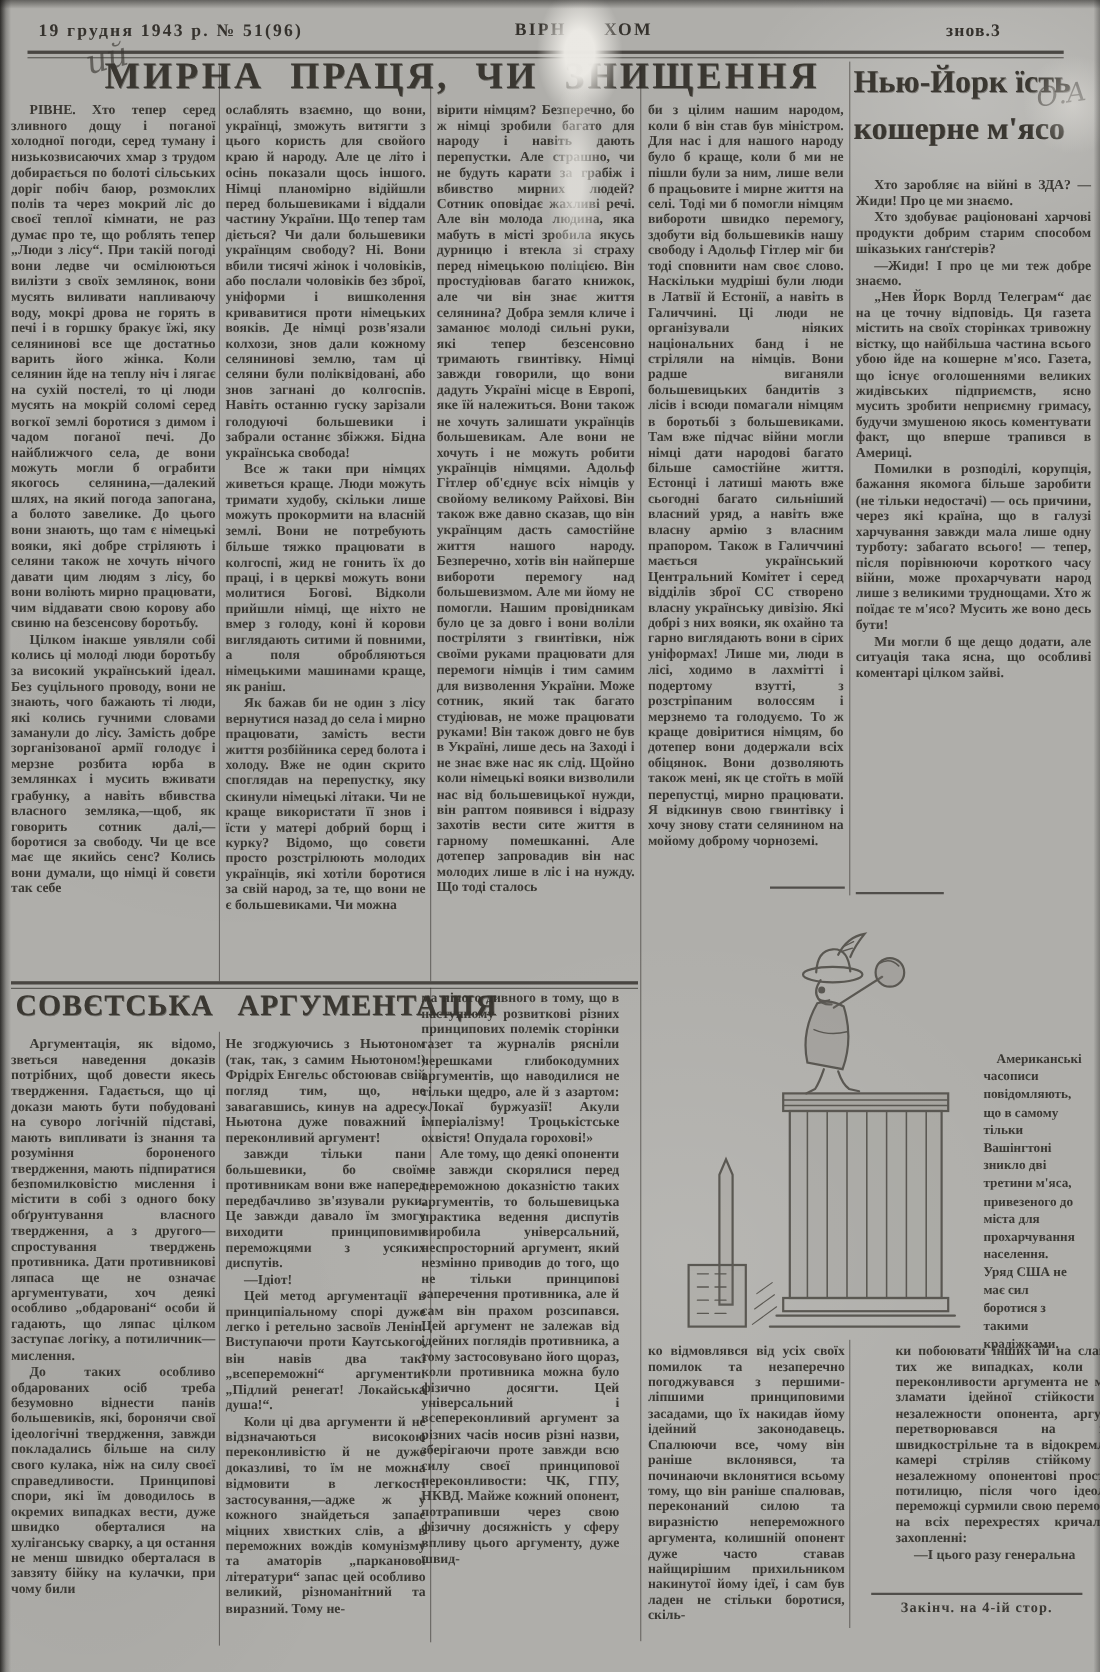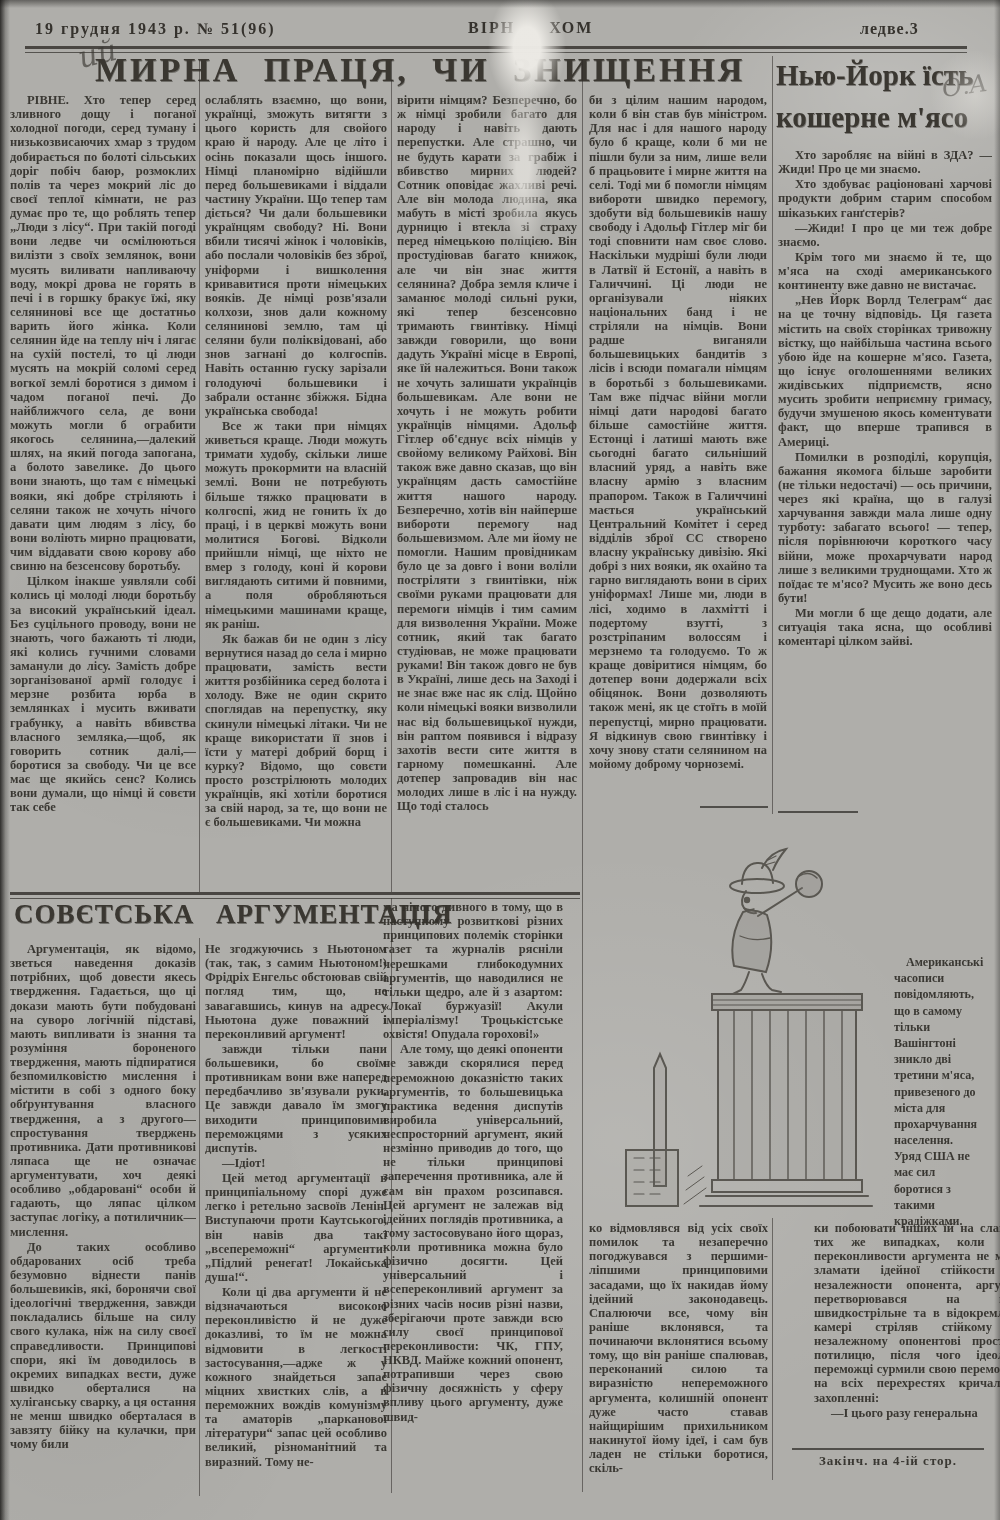--- a/index.html
+++ b/index.html
@@ -65,21 +65,21 @@
   .textcol p + p{margin-top:1px;}
   .cont p:first-child{text-indent:0;}
 
   .mcol1{left:10px;top:93px;width:186px;height:800px;}
   .mcol2{left:205px;top:93px;width:182px;height:800px;}
   .mcol3{left:397px;top:93px;width:180px;height:800px;}
   .mcol4{left:589px;top:93px;width:178px;height:712px;}
 
   .ny-title{left:776px;top:54px;width:218px;font-weight:bold;font-size:29px;
     line-height:1.45;color:#3a3731;text-shadow:0.6px 0.6px 0 rgba(50,47,42,0.45);}
-  .ny-body{left:778px;top:148px;width:214px;height:660px;}
+  .ny-body{left:778px;top:161px;width:214px;height:660px;}
 
   .cartoon-title{left:652px;top:812px;width:226px;text-align:center;font-weight:bold;
     font-size:29px;letter-spacing:6px;color:#3a3731;white-space:nowrap;}
 
   .soviet-title{left:14px;top:899px;width:376px;text-align:center;font-weight:bold;
     font-size:27px;letter-spacing:1px;word-spacing:14px;white-space:nowrap;color:#3a3731;
     text-shadow:0.6px 0.6px 0 rgba(50,47,42,0.5);}
   .scol1{left:10px;top:942px;width:186px;height:554px;}
   .scol2{left:205px;top:942px;width:182px;height:554px;}
   .scol3{left:383px;top:900px;width:180px;height:592px;}
@@ -96,21 +96,21 @@
 </style>
 </head>
 <body>
 
 <div class="page">
 
   <div class="abs hdr hdr-date">19 грудня 1943 р. № 51(96)</div>
   <div class="abs hdr hdr-masthead">
     <span>ВІРН</span><span class="gap"></span><span>ХОМ</span>
   </div>
-  <div class="abs hdr hdr-page">ледве.3</div>
+  <div class="abs hdr hdr-page">знов.3</div>
   <div class="abs rule2 rule-header"></div>
 
   <div class="abs headline">МИРНА ПРАЦЯ, ЧИ ЗНИЩЕННЯ</div>
 
   <div class="abs textcol mcol1">
       <p>РІВНЕ. Хто тепер серед зливного дощу і поганої холодної погоди, серед туману і низькозвисаючих хмар з трудом добирається по болоті сільських доріг побіч баюр, розмоклих полів та через мокрий ліс до своєї теплої кімнати, не раз думає про те, що роблять тепер „Люди з лісу“. При такій погоді вони ледве чи осмілюються вилізти з своїх землянок, вони мусять виливати напливаючу воду, мокрі дрова не горять в печі і в горшку бракує їжі, яку селянинові все ще достатньо варить його жінка. Коли селянин йде на теплу ніч і лягає на сухій постелі, то ці люди мусять на мокрій соломі серед вогкої землі боротися з димом і чадом поганої печі. До найближчого села, де вони можуть могли б ограбити якогось селянина,—далекий шлях, на який погода запогана, а болото завелике. До цього вони знають, що там є німецькі вояки, які добре стріляють і селяни також не хочуть нічого давати цим людям з лісу, бо вони воліють мирно працювати, чим віддавати свою корову або свиню на безсенсову боротьбу.</p>
       <p>Цілком інакше уявляли собі колись ці молоді люди боротьбу за високий український ідеал. Без суцільного проводу, вони не знають, чого бажають ті люди, які колись гучними словами заманули до лісу. Замість добре зорганізованої армії голодує і мерзне розбита юрба в землянках і мусить вживати грабунку, а навіть вбивства власного земляка,—щоб, як говорить сотник далі,—боротися за свободу. Чи це все має ще якийсь сенс? Колись вони думали, що німці й совєти так себе</p>
     </div>
   <div class="abs textcol cont mcol2">
       <p>ослаблять взаємно, що вони, українці, зможуть витягти з цього користь для свойого краю й народу. Але це літо і осінь показали щось іншого. Німці планомірно відійшли перед большевиками і віддали частину України. Що тепер там діється? Чи дали большевики українцям свободу? Ні. Вони вбили тисячі жінок і чоловіків, або послали чоловіків без зброї, уніформи і вишколення кривавитися проти німецьких вояків. Де німці розв'язали колхози, знов дали кожному селянинові землю, там ці селяни були поліквідовані, або знов загнані до колгоспів. Навіть останню гуску зарізали голодуючі большевики і забрали останнє збіжжя. Бідна українська свобода!</p>
@@ -134,21 +134,20 @@
   <div class="abs vsep v772b"></div>
 
   <div class="abs ny-title">
     <div>Нью-Йорк їсть</div>
     <div>кошерне м'ясо</div>
   </div>
   <div class="abs textcol ny-body">
       <p>Хто заробляє на війні в ЗДА? — Жиди! Про це ми знаємо.</p>
       <p>Хто здобуває раціоновані харчові продукти добрим старим способом шіказьких ганґстерів?</p>
       <p>—Жиди! І про це ми теж добре знаємо.</p>
-      <p>Крім того ми знаємо й те, що м'яса на сході американського континенту вже давно не вистачає.</p>
       <p>„Нев Йорк Ворлд Телеграм“ дає на це точну відповідь. Ця газета містить на своїх сторінках тривожну вістку, що найбільша частина всього убою йде на кошерне м'ясо. Газета, що існує оголошеннями великих жидівських підприємств, ясно мусить зробити неприємну гримасу, будучи змушеною якось коментувати факт, що вперше трапився в Америці.</p>
       <p>Помилки в розподілі, корупція, бажання якомога більше заробити (не тільки недостачі) — ось причини, через які країна, що в галузі харчування завжди мала лише одну турботу: забагато всього! — тепер, після порівнюючи короткого часу війни, може прохарчувати народ лише з великими труднощами. Хто ж поїдає те м'ясо? Мусить же воно десь бути!</p>
       <p>Ми могли б ще дещо додати, але ситуація така ясна, що особливі коментарі цілком зайві.</p>
     </div>
   <div class="abs rule1 rule-nyend"></div>
 
   <div class="abs cartoon">
     <svg width="258" height="368" viewBox="0 0 258 368">
       <g stroke="#4b4842" fill="none" stroke-width="2" stroke-linecap="round" opacity="0.85">
 

